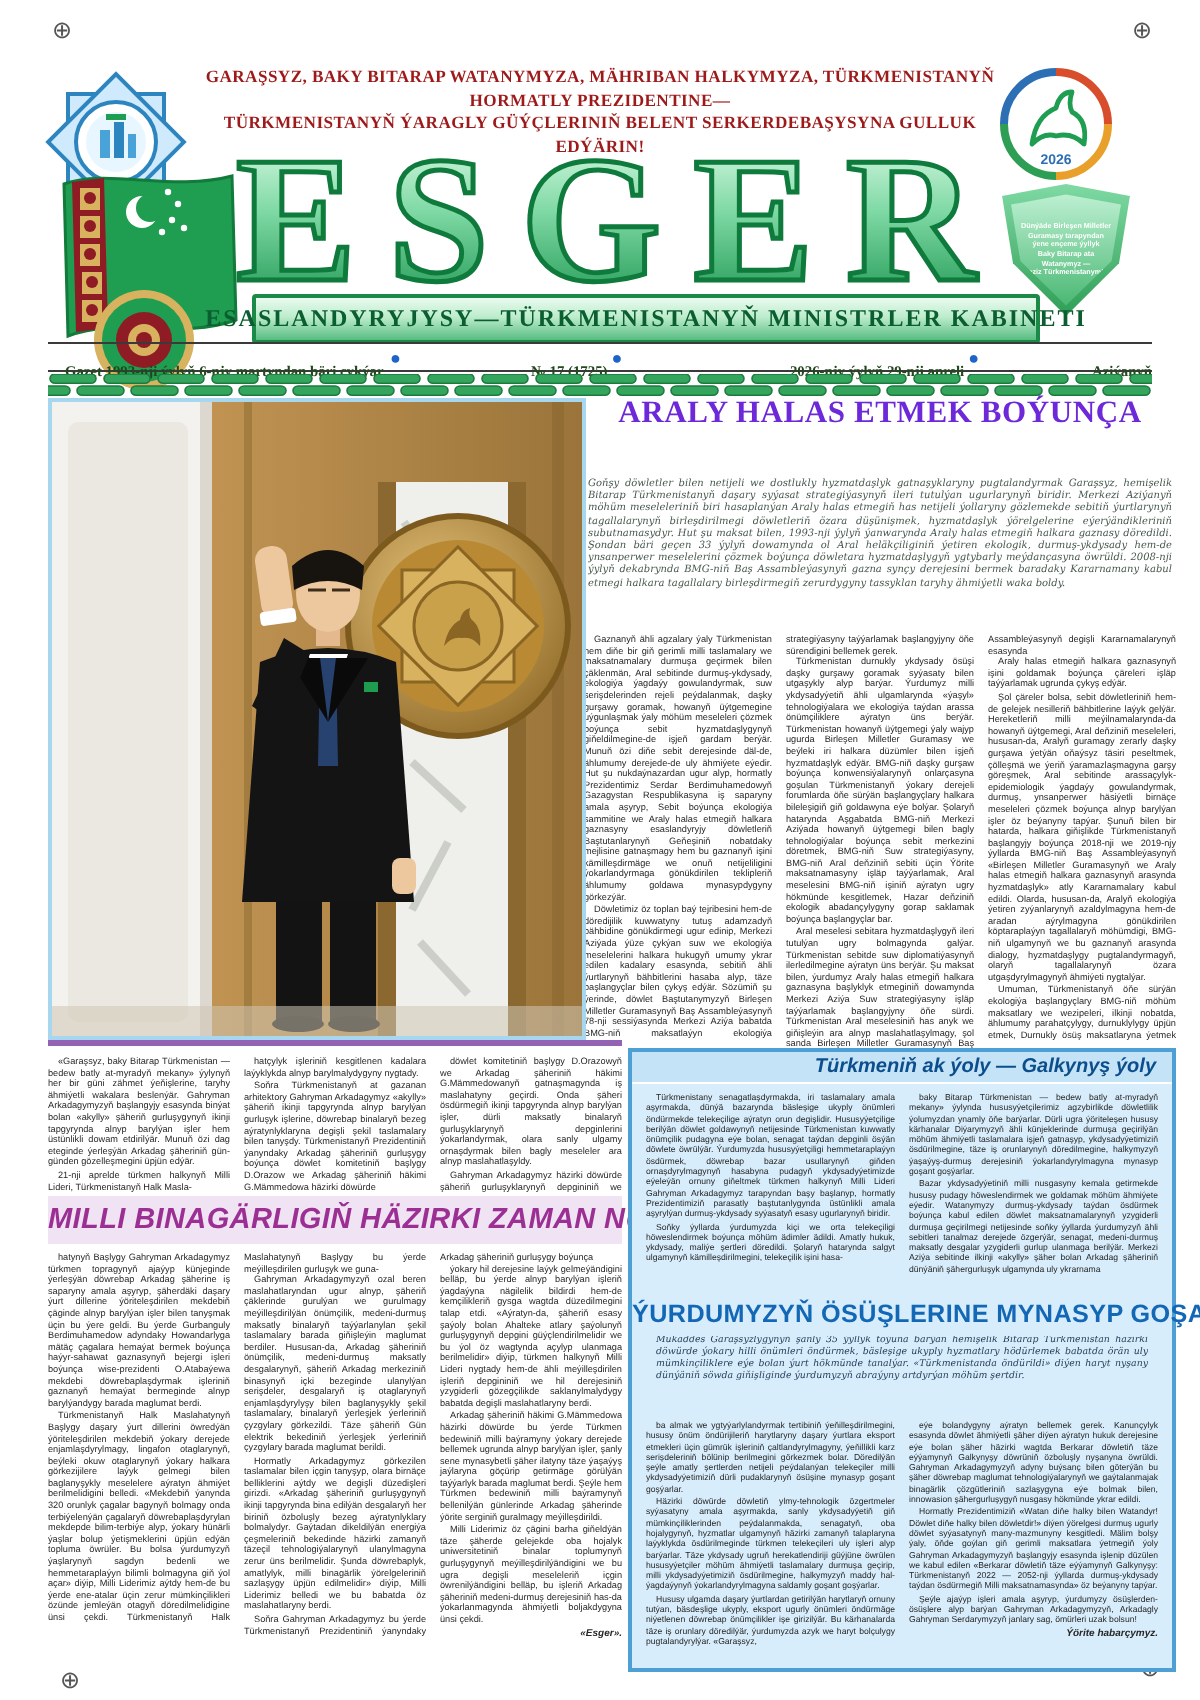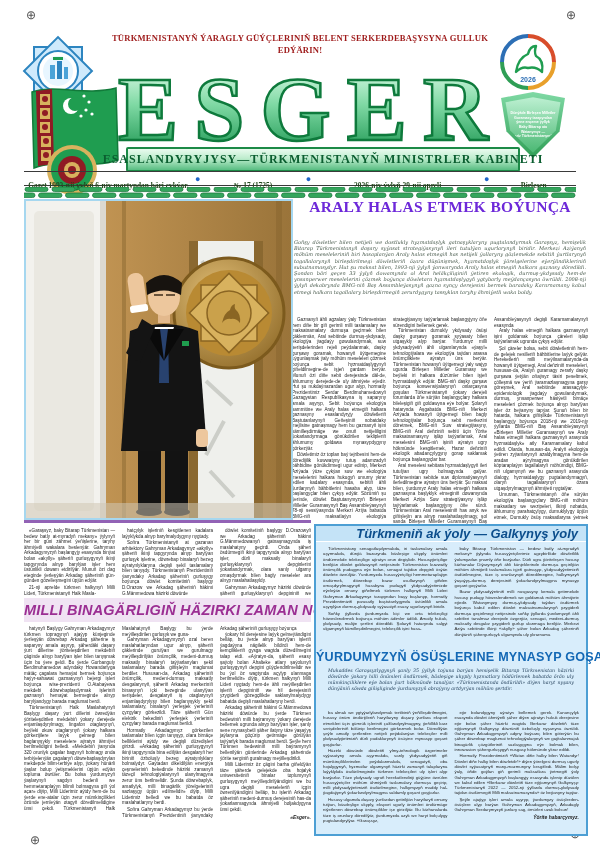--- a/index.html
+++ b/index.html
@@ -13,21 +13,21 @@
           font-size:8.6px;line-height:11.5px;color:#9e1a1a;letter-spacing:.2px;}
   .esger-svg{left:112px;top:60px;}
   .founder-bar{left:112px;top:147px;width:390px;height:21px;
         background:linear-gradient(180deg,#eafbef 0%,#bdeccd 45%,#58bd82 100%);
         border:2px solid #1c8a47;border-radius:2px;display:flex;align-items:center;justify-content:center;margin-left:14px;}
   .founder-bar span{font-family:"Liberation Serif",serif;font-weight:bold;font-size:12px;
         letter-spacing:1px;color:#0b5e30;white-space:nowrap;}
   .dateline{left:24px;top:171px;width:552px;height:13px;border-top:1.5px solid #3a3a3a;
         border-bottom:1.5px solid #3a3a3a;display:flex;align-items:center;
         font-family:"Liberation Serif",serif;font-weight:bold;font-size:7.4px;color:#23481d;}
-  .dateline .cell{flex:1;text-align:center;white-space:nowrap;margin-top:13px;}
+  .dateline .cell{flex:1;text-align:right;white-space:nowrap;margin-top:13px;}
   .dateline .dot{color:#1d63c8;font-size:9px;padding:0 2px;}
   .chain{left:24px;top:187px;}
   
   .shield{left:499px;top:92px;width:68px;height:66px;
         clip-path:polygon(50% 0,97% 9%,89% 60%,50% 100%,11% 60%,3% 9%);
         background:linear-gradient(180deg,#7fd9a4,#2f9e55);
         display:flex;flex-direction:column;align-items:center;justify-content:center;}
   .shield-inner{width:86%;height:84%;clip-path:polygon(50% 0,97% 9%,89% 60%,50% 100%,11% 60%,3% 9%);
         background:linear-gradient(180deg,#bdf0d2,#4ab873);
         display:flex;flex-direction:column;align-items:center;justify-content:center;}
@@ -52,40 +52,41 @@
   .city-pre{left:24px;top:528px;width:287px;height:69px;}
   .head-purple{left:24px;top:598px;width:287px;height:24px;text-align:center;
         font-weight:bold;font-style:italic;font-size:14.5px;line-height:24px;color:#9b2f93;
         background:#f0e3f3;letter-spacing:.2px;white-space:nowrap;}
   .city-cols{left:24px;top:626px;width:287px;height:210px;}
   
   .bluebox{left:314px;top:524px;width:274px;height:312px;background:#d8edfb;
         border:2px solid #4d9fd4;box-sizing:border-box;}
   .kicker{height:15px;background:#c4e3f7;border-bottom:1px solid #fff;
         display:flex;align-items:center;justify-content:flex-end;padding-right:8px;
-        font-weight:bold;font-style:italic;font-size:13px;color:#0c4e8c;}
+        font-weight:bold;font-style:italic;font-size:10px;color:#0c4e8c;}
   .box-top-cols{position:absolute;left:7px;top:20px;width:256px;height:100px;font-size:4.3px;line-height:5.3px;}
   .head-blue{position:absolute;left:0;top:124px;width:100%;text-align:center;
         font-weight:bold;font-size:12.6px;color:#1368b5;letter-spacing:.2px;white-space:nowrap;}
   .box-lede{position:absolute;left:12px;top:142px;width:246px;height:38px;overflow:hidden;
         font-family:"DejaVu Serif",serif;font-style:italic;font-size:4.7px;line-height:6px;
         color:#1d3a55;text-align:justify;}
   .box-bot-cols{position:absolute;left:7px;top:184px;width:256px;height:116px;font-size:4.3px;line-height:5.3px;}
 </style>
 </head>
 <body>
 
 <div class="page">
 
   <div class="cropmark" style="left:26px;top:9px;">⊕</div>
   <div class="cropmark" style="left:566px;top:9px;">⊕</div>
   <div class="cropmark" style="left:30px;top:834px;">⊕</div>
   <div class="cropmark" style="left:570px;top:828px;">⊕</div>
 
   <div class="abs slogan">
+    <div>GARAŞSYZ, BAKY BITARAP WATANYMYZA, MÄHRIBAN HALKYMYZA, TÜRKMENISTANYŇ HORMATLY PREZIDENTINE—</div>
     <div>TÜRKMENISTANYŇ ÝARAGLY GÜÝÇLERINIŇ BELENT SERKERDEBAŞYSYNA GULLUK EDÝÄRIN!</div>
   </div>
 
   <svg class="abs" style="left:20px;top:33px;" width="76" height="76" viewBox="0 0 76 76">
     <g stroke="#2d85c0" stroke-width="2" fill="#cfeafc">
       <rect x="14" y="14" width="48" height="48"></rect>
       <rect x="14" y="14" width="48" height="48" transform="rotate(45 38 38)"></rect>
     </g>
     <circle cx="38" cy="38" r="20" fill="#ffffff" stroke="#2d85c0" stroke-width="2"></circle>
     <circle cx="38" cy="38" r="15" fill="#e8f6ff"></circle>
@@ -166,21 +167,21 @@
     <span>ESASLANDYRYJYSY—TÜRKMENISTANYŇ MINISTRLER KABINETI</span>
   </div>
 
   <div class="abs dateline">
     <span class="cell">Gazet 1993-nji ýylyň 6-njy martyndan bäri çykýar.</span>
     <span class="dot">●</span>
     <span class="cell" style="flex:.6">№ 17 (1725)</span>
     <span class="dot">●</span>
     <span class="cell">2026-njy ýylyň 29-nji apreli</span>
     <span class="dot">●</span>
-    <span class="cell" style="flex:.5">Birleşen</span>
+    <span class="cell" style="flex:.5">Aziýanyň</span>
   </div>
 
   <svg class="abs chain" width="552" height="11">
     <defs>
       <pattern id="ch" width="27" height="11" patternUnits="userSpaceOnUse">
         <rect x="1" y="0" rx="2.5" width="23" height="4.6" fill="#34a55c" stroke="#1c7a3e" stroke-width="0.8"></rect>
         <rect x="-12" y="6" rx="2.5" width="23" height="4.6" fill="#34a55c" stroke="#1c7a3e" stroke-width="0.8"></rect>
         <rect x="14.5" y="6" rx="2.5" width="23" height="4.6" fill="#34a55c" stroke="#1c7a3e" stroke-width="0.8"></rect>
       </pattern>
     </defs>

